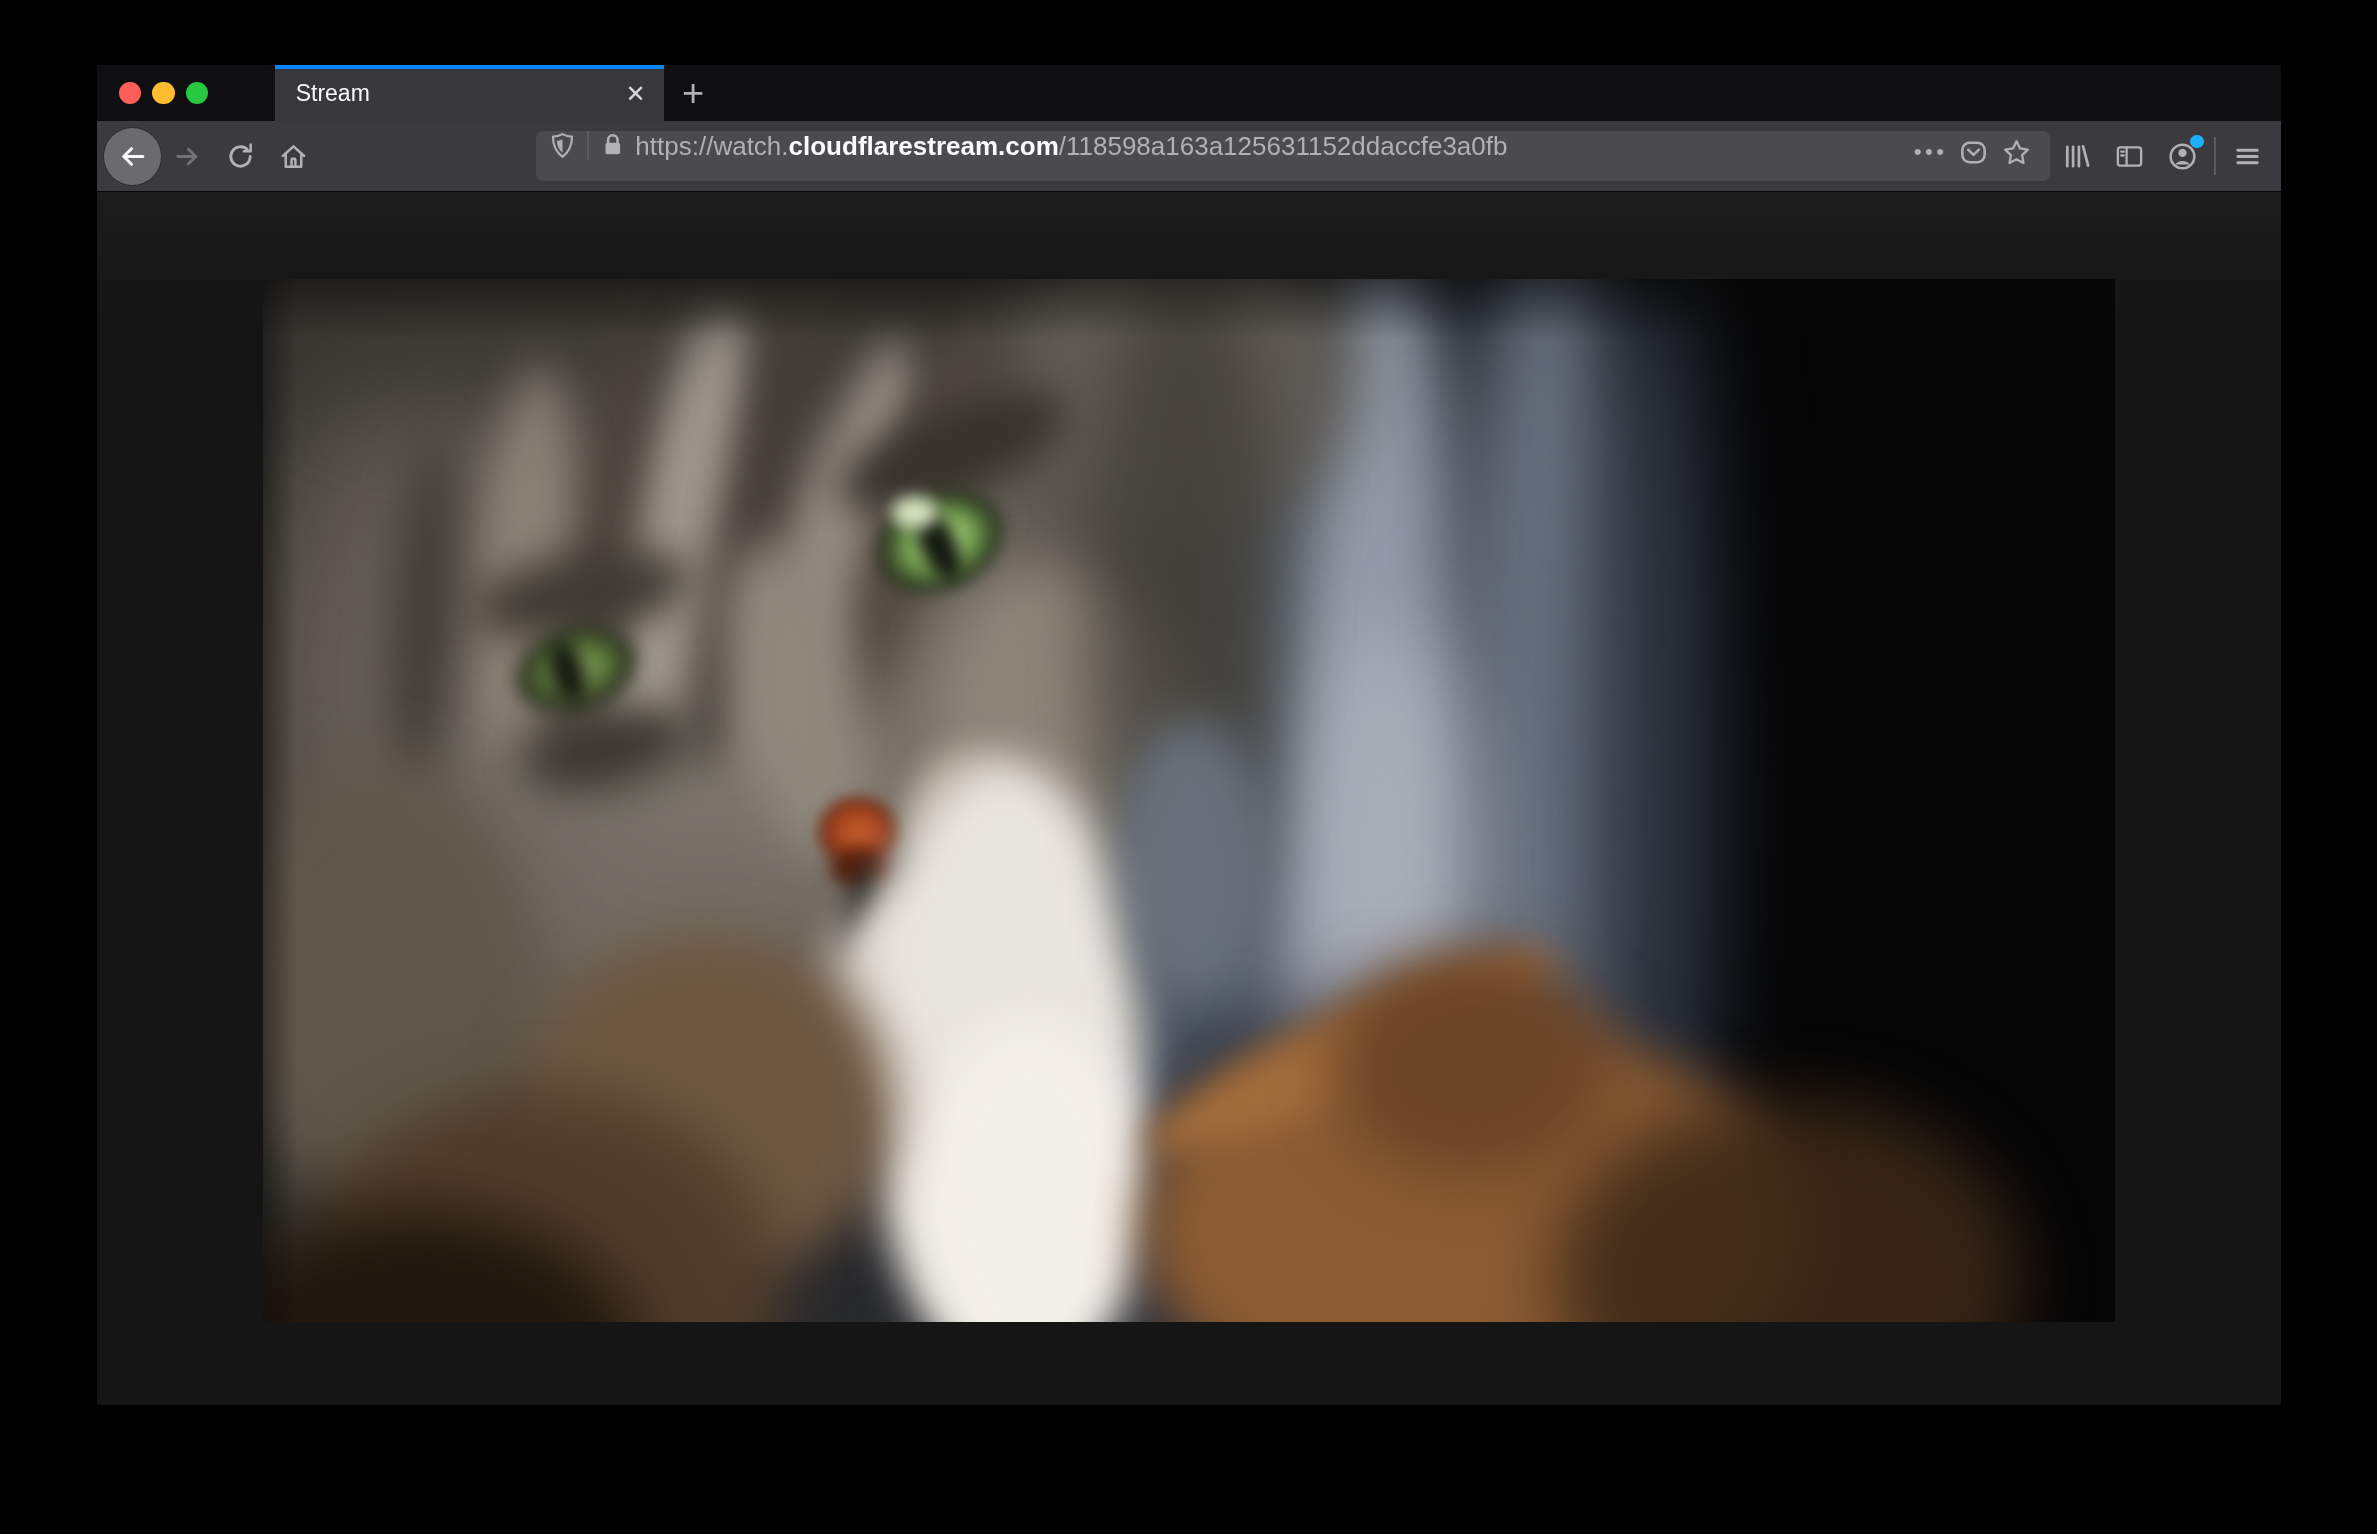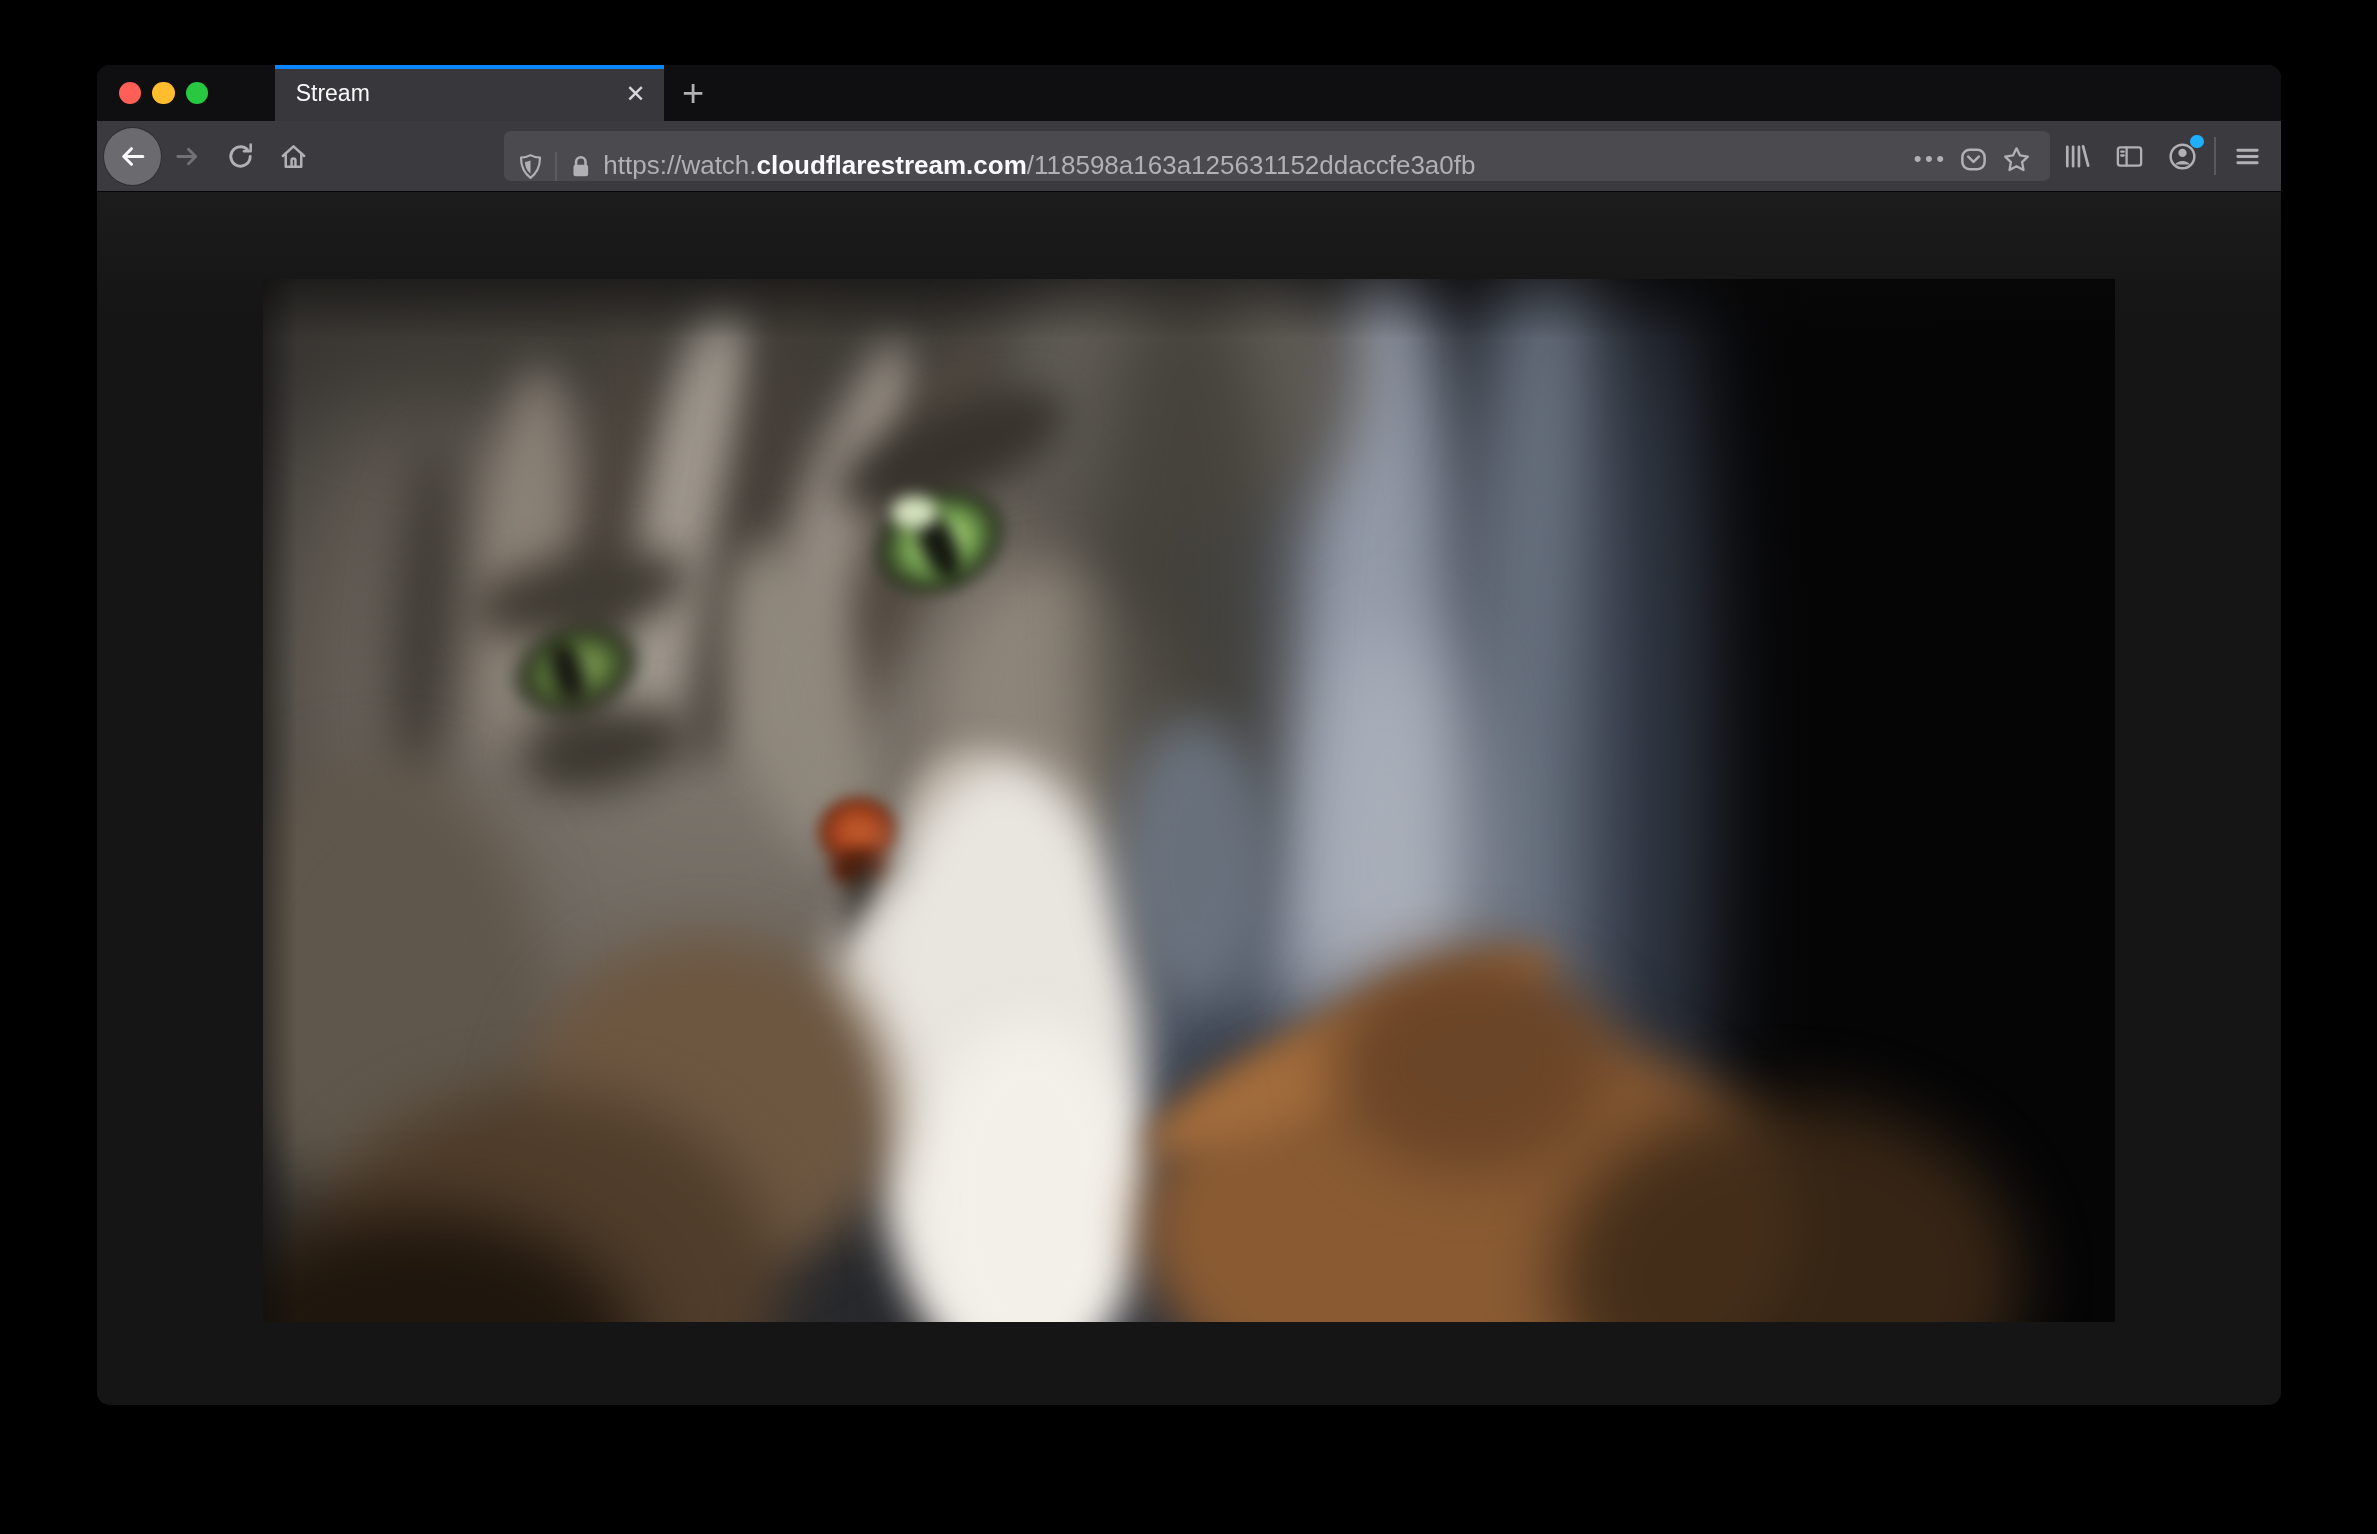--- a/index.html
+++ b/index.html
@@ -1,20 +1,20 @@
 <!DOCTYPE html>
 <html style="font-size:13.8px"><head>
 <meta charset="utf-8">
 <style>
   html,body{margin:0;padding:0;background:#000;width:2377px;height:1534px;overflow:hidden;
     font-family:"Liberation Sans",sans-serif;-webkit-font-smoothing:antialiased;}
   *{box-sizing:border-box;}
 
   .window{position:absolute;left:97px;top:65px;width:2184px;height:1340px;
-    border-radius:13px;overflow:hidden;background:#151515;box-shadow:0 17px 52px rgba(0,0,0,.8);}
+    border-radius:0;overflow:hidden;background:#151515;box-shadow:0 17px 52px rgba(0,0,0,.8);}
 
   
   .tabstrip{position:relative;height:56px;background:#0f0f11;}
   .traffic{position:absolute;left:21.6px;top:0;height:56px;display:flex;align-items:center;gap:11.2px;}
   .tl{width:22.4px;height:22.4px;border-radius:50%;}
   .tab{position:absolute;left:178px;top:0;width:389px;height:56px;background:#38383c;}
   .tab-accent{position:absolute;left:0;top:0;right:0;height:4.3px;}
   .tab-title{position:absolute;left:20.7px;top:0;height:56px;display:flex;align-items:center;
     color:#f9f9fa;font-size:23px;}
   .tab-close{position:absolute;right:12px;top:12px;width:33px;height:33px;border-radius:4.3px;
@@ -23,21 +23,21 @@
     display:flex;align-items:center;justify-content:center;color:#b1b1b3;font-size:38px;font-weight:300;line-height:1;}
 
   
   .toolbar{position:relative;height:71px;background:#3b3b3f;display:flex;align-items:center;
     padding:0 6.9px;border-bottom:1.7px solid #070708;}
   .navbtn{width:53px;height:53px;display:flex;align-items:center;justify-content:center;flex:0 0 auto;}
   .backbtn{width:57px;height:57px;border-radius:50%;background:#6b6b6f;display:flex;
     align-items:center;justify-content:center;flex:0 0 auto;box-shadow:0 0 0 0.9px rgba(0,0,0,.25);}
   .spacer{width:184px;flex:0 0 auto;}
   .urlbar{flex:1 1 auto;height:50px;background:#4a4a4f;border-radius:6.9px;display:flex;
-    align-items:flex-end;padding:0 12px;min-width:0;}
+    align-items:flex-start;padding:0 12px;min-width:0;margin-left:32px;}
   .urlsep{width:1.7px;height:29px;background:#5c5c60;margin:0 10.3px;flex:0 0 auto;}
   .urltext{font-size:26px;white-space:nowrap;overflow:hidden;margin-left:8.6px;}
   .url-dim{color:#b1b1b3;}
   .url-host{color:#fbfbfe;font-weight:bold;}
   .urlgrow{flex:1 1 auto;}
   .urlbtn{width:43px;height:43px;display:flex;align-items:center;justify-content:center;flex:0 0 auto;}
   .dots{color:#b1b1b3;font-size:22.4px;letter-spacing:3.4px;line-height:1;}
   .tbsep{width:1.7px;height:38px;background:#5a5a5e;margin:0 5.2px;flex:0 0 auto;}
   .acct{position:relative;}
   .acct-dot{position:absolute;right:5.2px;top:5.2px;width:13.8px;height:13.8px;border-radius:50%;}

